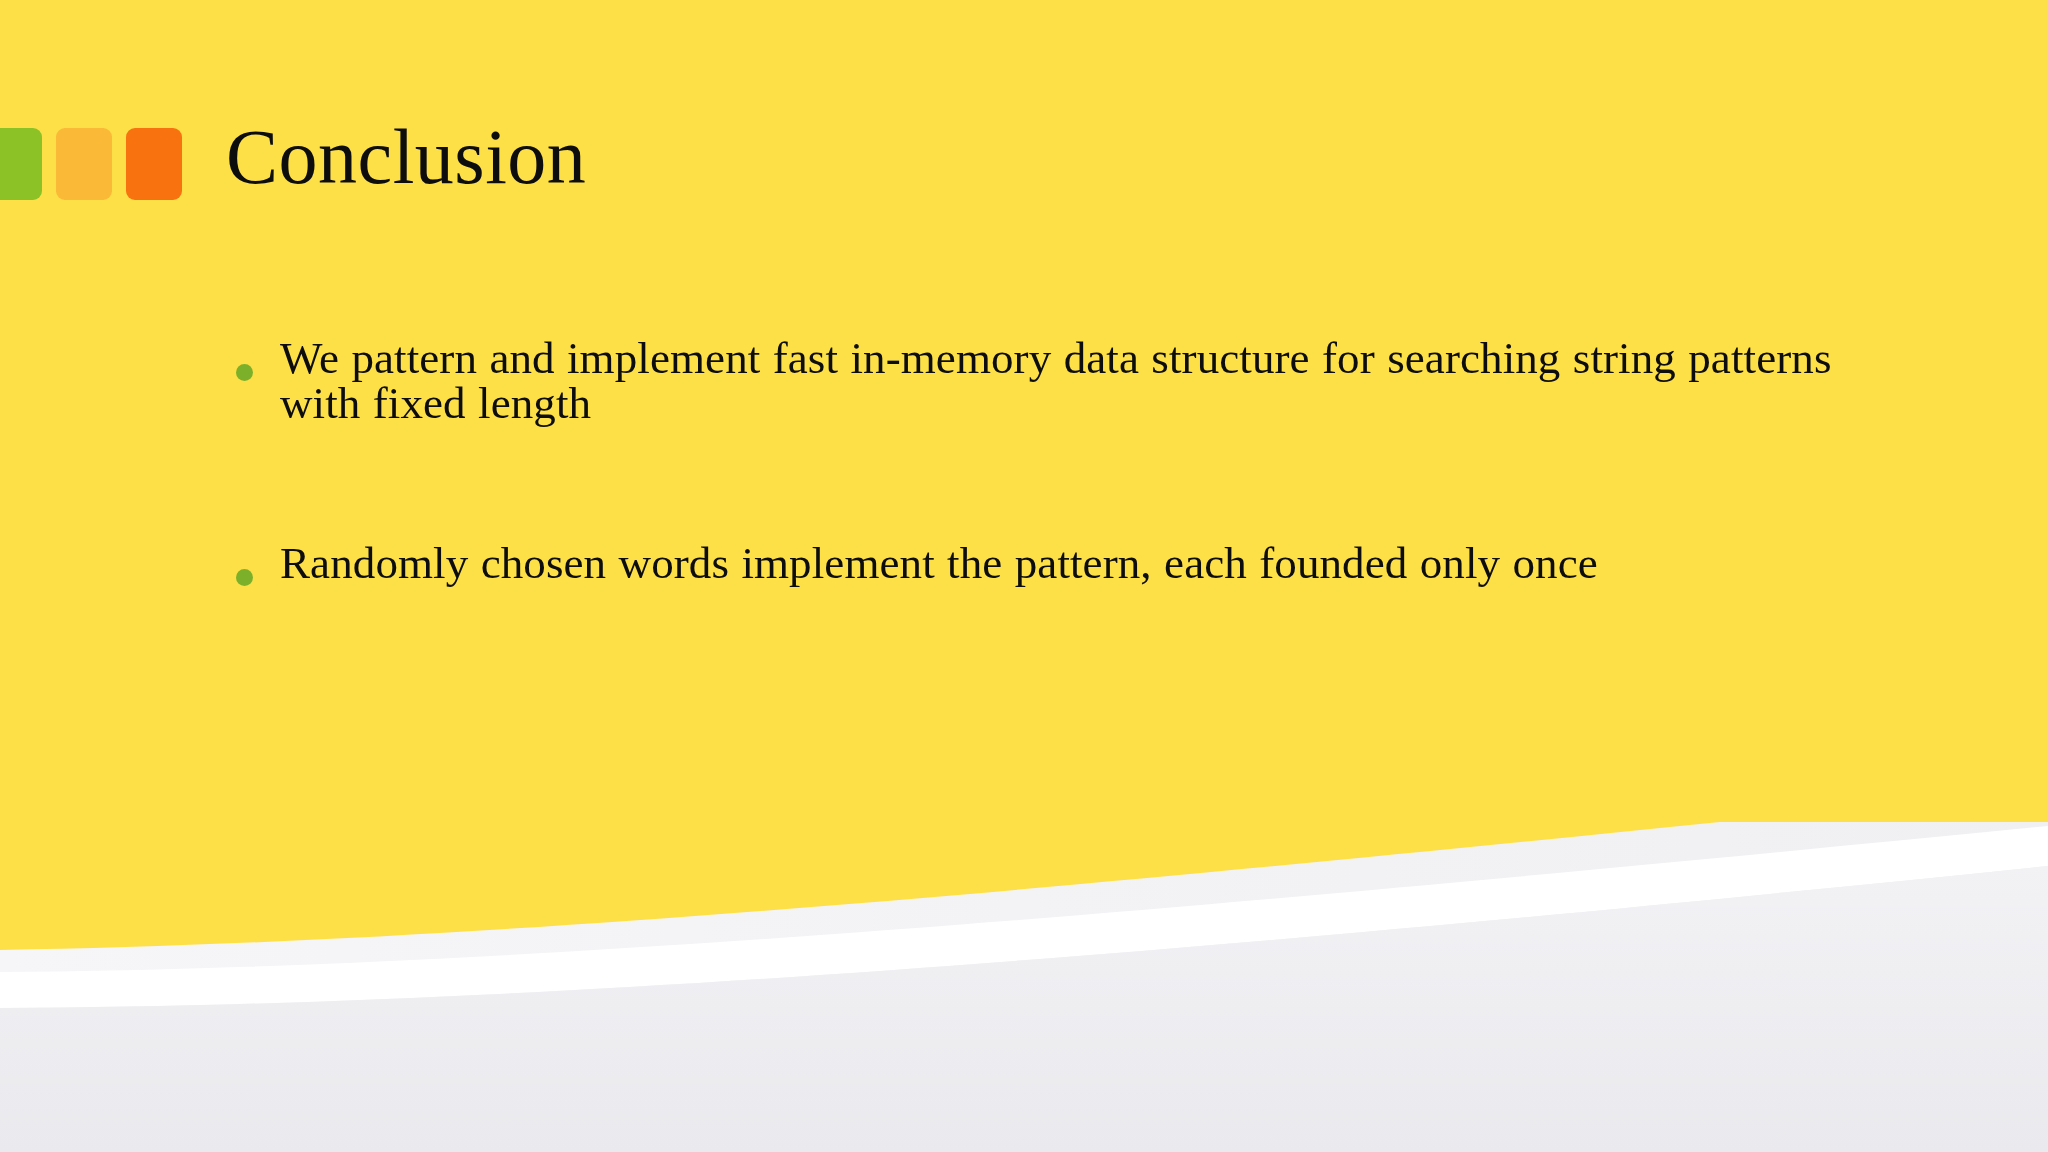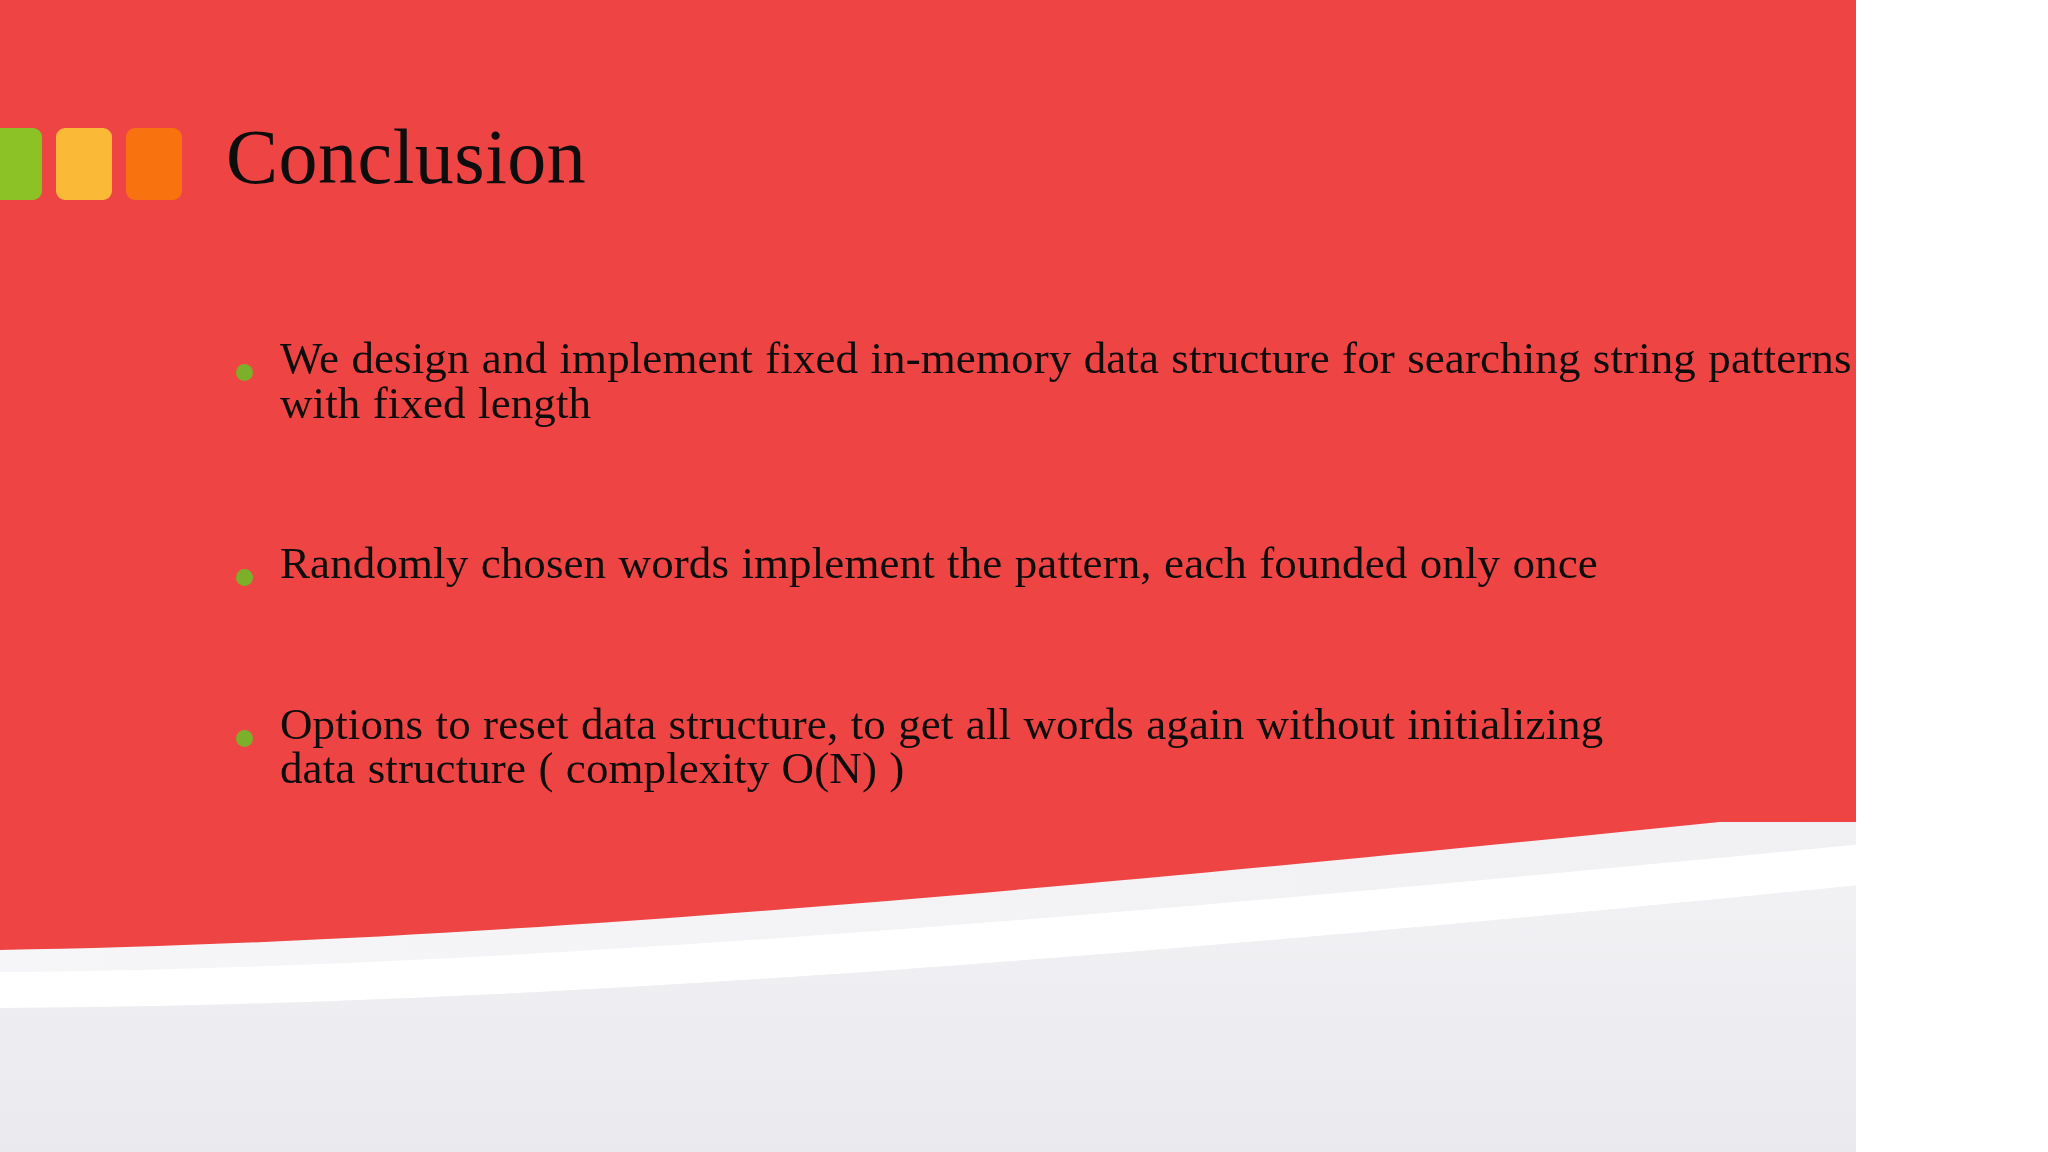--- a/index.html
+++ b/index.html
@@ -3,23 +3,23 @@
 <meta charset="utf-8">
 <style>
   html, body {
     margin: 0;
     padding: 0;
     background: #ffffff;
   }
 
   #slide {
     position: relative;
-    width: 1856px;
+    width: 2048px;
     height: 1152px;
-    background: #ef4444;
+    background: #fde047;
     overflow: hidden;
     font-family: "Liberation Serif", "DejaVu Serif", serif;
   }
 
   
   .tab-group {
     position: absolute;
     left: -14px;
     top: 128px;
     display: flex;
@@ -112,33 +112,29 @@
     <div class="tab tab-amber"></div>
     <div class="tab tab-orange"></div>
   </div>
 
   <div class="slide-title">Conclusion</div>
 
   <div class="body">
 
     <div class="bullet-row row-1">
       <span class="bullet-dot"></span>
-      <span class="bullet-text">We design and implement fixed in-memory data structure for searching string patterns with fixed length</span>
+      <span class="bullet-text">We pattern and implement fast in-memory data structure for searching string patterns with fixed length</span>
     </div>
 
 
     <div class="bullet-row row-3">
       <span class="bullet-dot"></span>
       <span class="bullet-text">Randomly chosen words implement the pattern, each founded only once</span>
     </div>
 
-    <div class="bullet-row row-4">
-      <span class="bullet-dot"></span>
-      <span class="bullet-text">Options to reset data structure, to get all words again without initializing data structure ( complexity O(N) )</span>
-    </div>
 
   </div>
 
   <svg class="footer-deco" viewBox="0 0 2048 330" preserveAspectRatio="none">
     <defs>
       <linearGradient id="grayGrad" x1="0" y1="0" x2="0" y2="1">
         <stop offset="0%" stop-color="#F2F2F5"></stop>
         <stop offset="100%" stop-color="#EAEAEE"></stop>
       </linearGradient>
       <linearGradient id="paleGrad" x1="0" y1="0" x2="1" y2="0">

